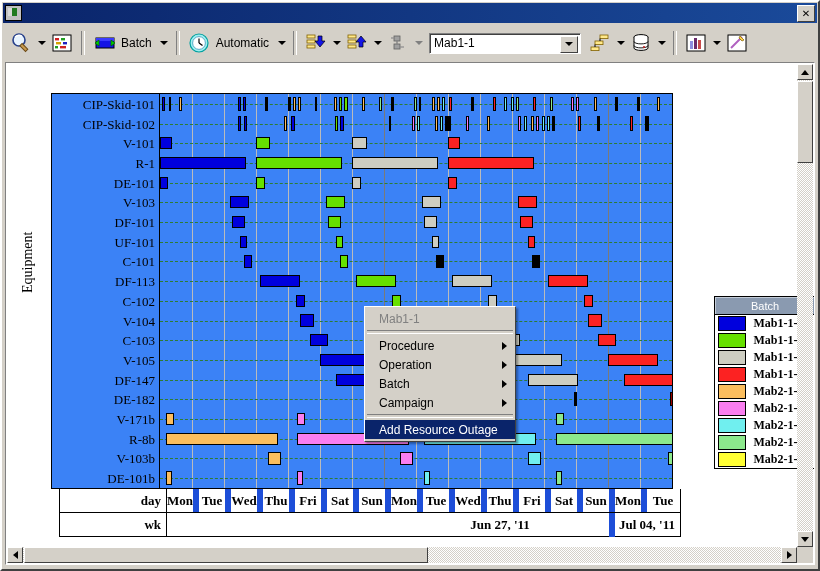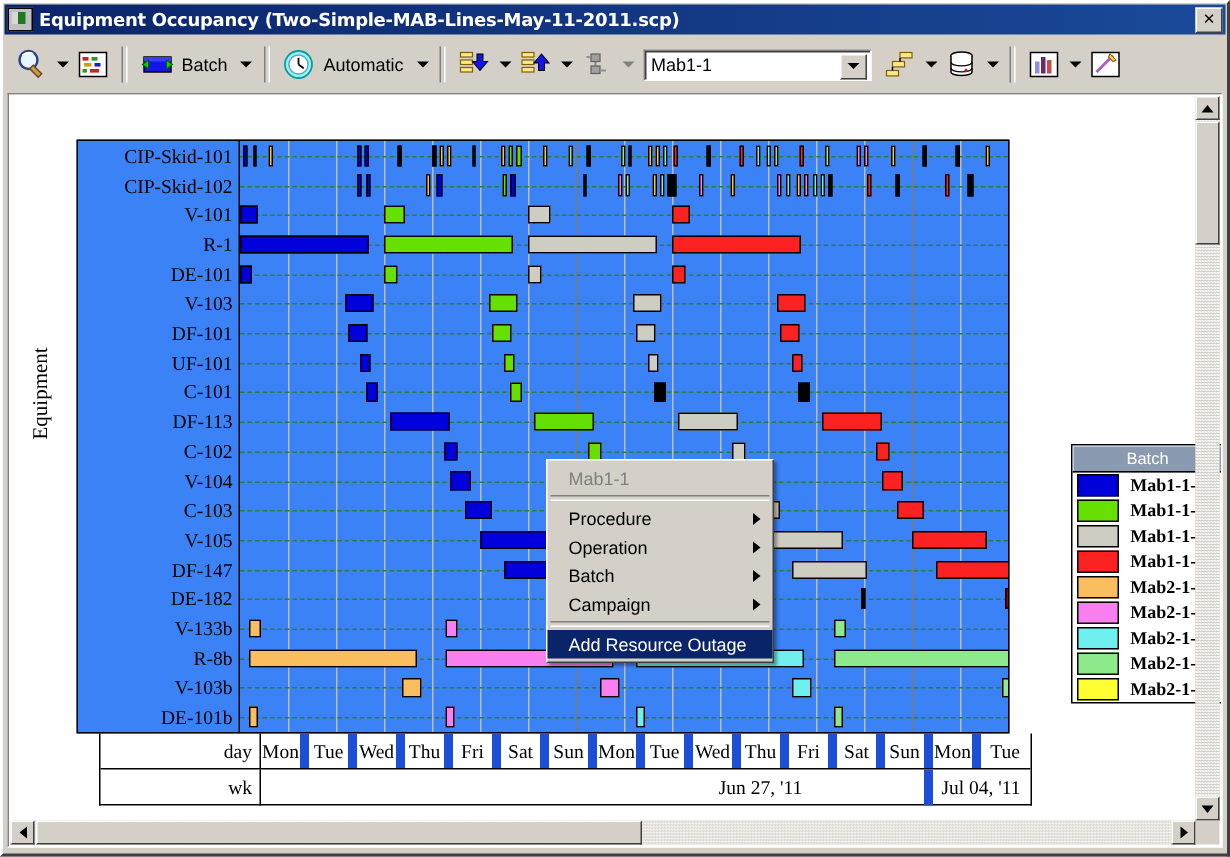--- a/index.html
+++ b/index.html
@@ -144,22 +144,22 @@
     position:absolute;left:108px;top:0;right:0;bottom:0;overflow:hidden;
   }
   .vline{position:absolute;top:0;bottom:0;width:1px;background:#bbb;}
   .vline.major{background:#7a7a7a;}
   .hline{position:absolute;left:0;right:0;height:0;
      border-top:1px dashed #2e7d32;}
   .bar{position:absolute;box-sizing:border-box;border:1px solid #000;}
 
   
   .axis{
-    position:absolute;left:15px;top:396px;width:622px;height:48px;
-    border:1px solid #000;border-top:none;box-sizing:border-box;
+    position:absolute;left:8px;top:396px;width:622px;height:48px;
+    border:1px solid #000;border-top:none;box-sizing:border-box;font-weight:bold;
   }
   .axis-row{position:absolute;left:0;width:100%;height:24px;box-sizing:border-box;}
   .axis-row.r1{top:0;border-bottom:1px solid #000;}
   .axis-row.r2{top:24px;}
   .axis-head{
     position:absolute;left:0;top:0;width:107px;height:100%;
     border-right:1px solid #000;box-sizing:border-box;
     display:flex;align-items:center;justify-content:flex-end;padding-right:5px;
     font-family:"Liberation Serif", serif;font-size:13px;
   }
@@ -249,21 +249,20 @@
 </head>
 <body>
 
 <div id="app">
   <div class="win-outer">
     <div class="win-outer2"></div>
   </div>
 
   <div class="titlebar">
     <div class="title-icon"></div>
-    <span class="title-text">Equipment Occupancy (Two-Simple-MAB-Lines-May-11-2011.scp)</span>
     <div class="title-close">✕</div>
   </div>
 
   <div class="toolbar">
 
     <div class="tb-btn">
       <span class="ico">
         <svg width="22" height="22" viewBox="0 0 22 22">
           <circle cx="9" cy="8" r="6" fill="#e8f4ff" stroke="#27408b" stroke-width="1.6"></circle>
           <path d="M5 5 A6 6 0 0 1 12 4" stroke="#ffffff" stroke-width="1.4" fill="none"></path>
@@ -447,21 +446,21 @@
               <div class="rowlab" style="top: 128.05px;">DF-101</div>
               <div class="rowlab" style="top: 147.75px;">UF-101</div>
               <div class="rowlab" style="top: 167.45px;">C-101</div>
               <div class="rowlab" style="top: 187.15px;">DF-113</div>
               <div class="rowlab" style="top: 206.85px;">C-102</div>
               <div class="rowlab" style="top: 226.55px;">V-104</div>
               <div class="rowlab" style="top: 246.25px;">C-103</div>
               <div class="rowlab" style="top: 265.95px;">V-105</div>
               <div class="rowlab" style="top: 285.65px;">DF-147</div>
               <div class="rowlab" style="top: 305.35px;">DE-182</div>
-              <div class="rowlab" style="top: 325.05px;">V-133b</div>
+              <div class="rowlab" style="top: 325.05px;">V-171b</div>
               <div class="rowlab" style="top: 344.75px;">R-8b</div>
               <div class="rowlab" style="top: 364.45px;">V-103b</div>
               <div class="rowlab" style="top: 384.15px;">DE-101b</div>
             </div>
           <div class="bars-area" id="barsarea">
               <div class="vline" style="left: 32px;"></div>
               <div class="vline" style="left: 64px;"></div>
               <div class="vline" style="left: 96px;"></div>
               <div class="vline" style="left: 128px;"></div>
               <div class="vline" style="left: 160px;"></div>

